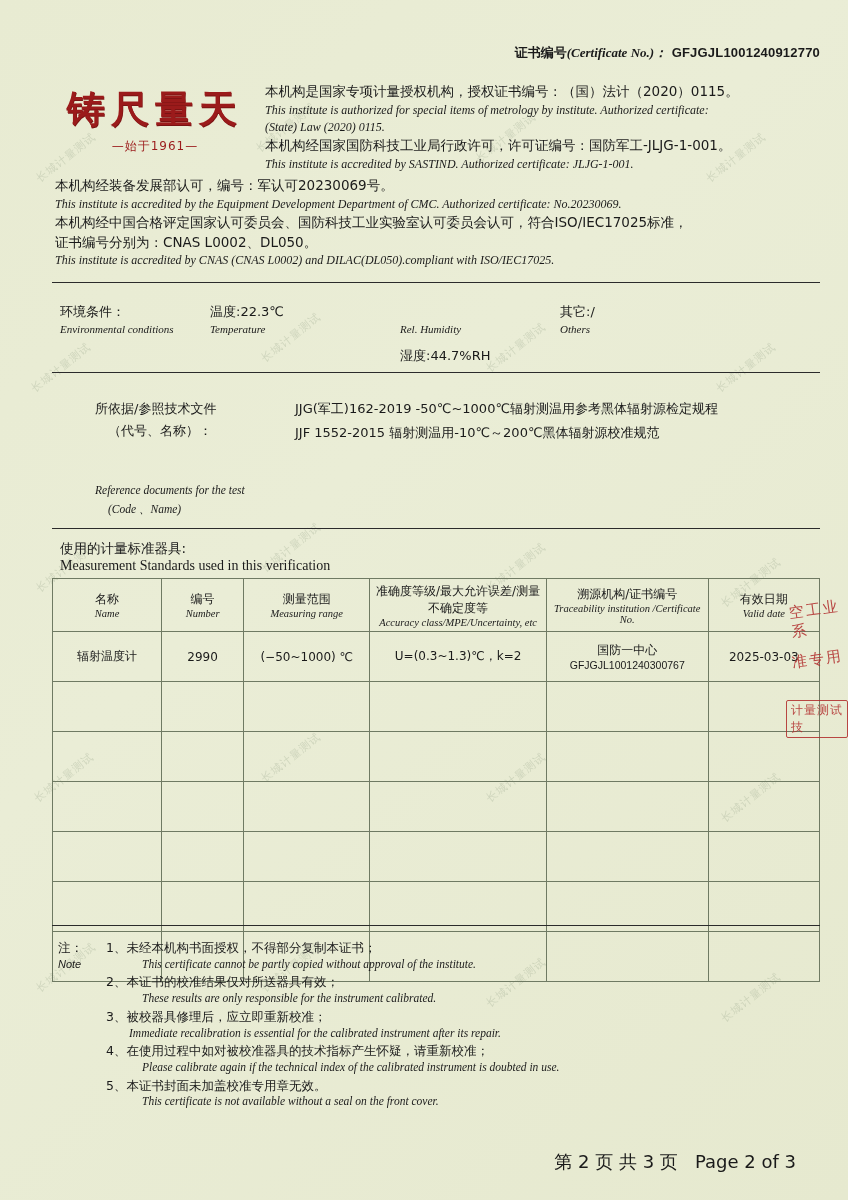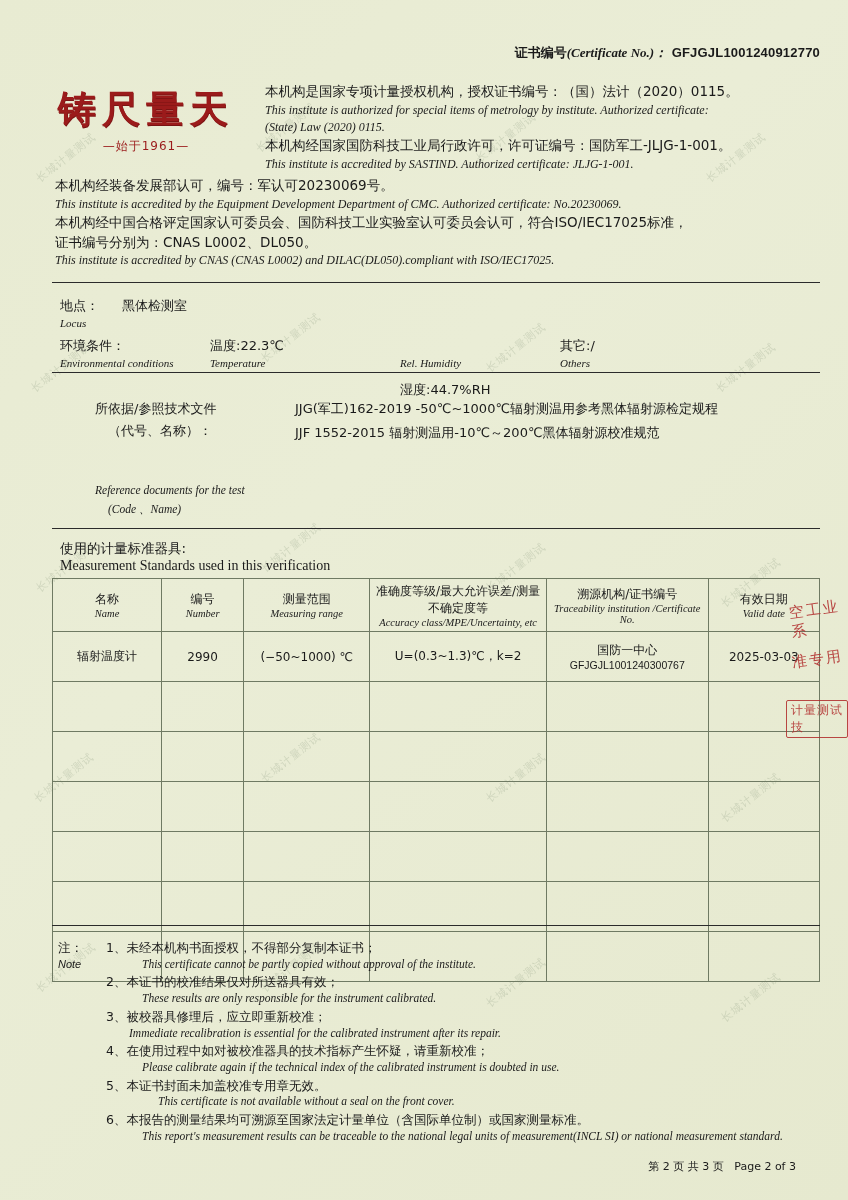--- a/index.html
+++ b/index.html
@@ -25,21 +25,21 @@
   .en{font-family:"Liberation Serif",serif;font-style:italic;font-size:11.5px;}
 
   .certno{
     position:absolute;right:28px;top:44px;font-size:13px;font-weight:bold;
     font-family:"DejaVu Sans",sans-serif;
   }
   .certno .italic{font-family:"Liberation Serif",serif;font-style:italic;font-weight:bold;text-align:right;}
   .certno .val{font-family:"Liberation Sans",sans-serif;font-weight:bold;letter-spacing:.2px;}
 
   .logo{
-    position:absolute;left:46px;top:88px;width:200px;text-align:center;
+    position:absolute;left:55px;top:88px;width:200px;text-align:center;
   }
   .logo .chars{
     font-family:"DejaVu Serif",serif;font-size:38px;font-weight:bold;
     color:#9b1b1b;letter-spacing:6px;line-height:1.1;
     text-shadow:0.5px 0.5px 0 #7a1313;
   }
   .logo .sub{
     margin-top:8px;font-family:"DejaVu Sans",sans-serif;font-size:12px;color:#9b1b1b;
     letter-spacing:1px;
   }
@@ -84,21 +84,21 @@
   .notes .nhead{position:absolute;left:0;top:0;}
   .notes .nhead .c{font-family:"DejaVu Sans",sans-serif;font-size:12.5px;}
   .notes .nhead .e{font-family:Liberation Sans, sans-serif;font-style:italic;font-size:11px;}
   .notes ol{margin:0;padding:0;list-style:none;}
   .notes li{margin-bottom:2px;}
   .notes .c{font-family:"DejaVu Sans",sans-serif;font-size:12.5px;line-height:1.35;}
   .notes .e{font-family:"Liberation Serif",serif;font-style:italic;font-size:11.5px;line-height:1.35;}
 
   .footer{
     position:absolute;right:52px;bottom:26px;
-    font-family:"DejaVu Sans",sans-serif;font-size:11px;margin-top:32px;
+    font-family:"DejaVu Sans",sans-serif;font-size:18px;margin-top:32px;
   }
   
   .seal{
     position:absolute;color:#b02a2a;font-family:"DejaVu Sans",sans-serif;
     font-size:15px;letter-spacing:2px;transform:rotate(-8deg);opacity:.85;
   }
   .seal2{
     position:absolute;color:#b02a2a;font-family:"DejaVu Sans",sans-serif;
     font-size:12px;letter-spacing:1px;opacity:.85;
     border:1px solid #b02a2a;padding:1px 4px;border-radius:2px;
@@ -151,31 +151,20 @@
     <div class="l-cn">本机构经装备发展部认可，编号：军认可20230069号。</div>
     <div class="l-en">This institute is accredited by the Equipment Development Department of CMC. Authorized certificate: No.20230069.</div>
     <div class="l-cn">本机构经中国合格评定国家认可委员会、国防科技工业实验室认可委员会认可，符合ISO/IEC17025标准，</div>
     <div class="l-cn">证书编号分别为：CNAS L0002、DL050。</div>
     <div class="l-en">This institute is accredited by CNAS (CNAS L0002) and DILAC(DL050).compliant with ISO/IEC17025.</div>
   </div>
 
   <hr class="rule" style="top:282px;">
 
   <div class="locus">
-    <div class="row">
-      <div style="position:absolute;left:0;top:0;">
-        <span class="lab-cn">地点：</span>
-      </div>
-      <div style="position:absolute;left:0;top:17px;">
-        <span class="lab-en">Locus</span>
-      </div>
-      <div style="position:absolute;left:62px;top:0;">
-        <span class="lab-cn">黑体检测室</span>
-      </div>
-    </div>
     <div class="row" style="margin-top:6px;">
       <div style="position:absolute;left:0;top:0;">
         <span class="lab-cn">环境条件：</span>
       </div>
       <div style="position:absolute;left:0;top:17px;">
         <span class="lab-en">Environmental conditions</span>
       </div>
       <div style="position:absolute;left:150px;top:0;">
         <span class="lab-cn">温度:</span><span class="lab-cn">22.3℃</span>
       </div>
@@ -330,25 +319,21 @@
       <li>
         <div class="c">3、被校器具修理后，应立即重新校准；</div>
         <div class="e" style="margin-left:23px">Immediate recalibration is essential for the calibrated instrument after its repair.</div>
       </li>
       <li>
         <div class="c">4、在使用过程中如对被校准器具的技术指标产生怀疑，请重新校准；</div>
         <div class="e" style="margin-left:36px">Please calibrate again if the technical index of the calibrated instrument is doubted in use.</div>
       </li>
       <li>
         <div class="c">5、本证书封面未加盖校准专用章无效。</div>
-        <div class="e" style="margin-left:52px">This certificate is not available without a seal on the front cover.</div>
-      </li>
-      <li>
-        <div class="c">6、本报告的测量结果均可溯源至国家法定计量单位（含国际单位制）或国家测量标准。</div>
-        <div class="e" style="margin-left:36px">This report's measurement results can be traceable to the national legal units of measurement(INCL SI) or national measurement standard.</div>
+        <div class="e" style="margin-left:36px">This certificate is not available without a seal on the front cover.</div>
       </li>
     </ol>
   </div>
 
   <div class="footer">
     <span>第 2 页 共 3 页</span>&nbsp;&nbsp;&nbsp;<span>Page 2 of 3</span>
   </div>
 
 </div>
 

